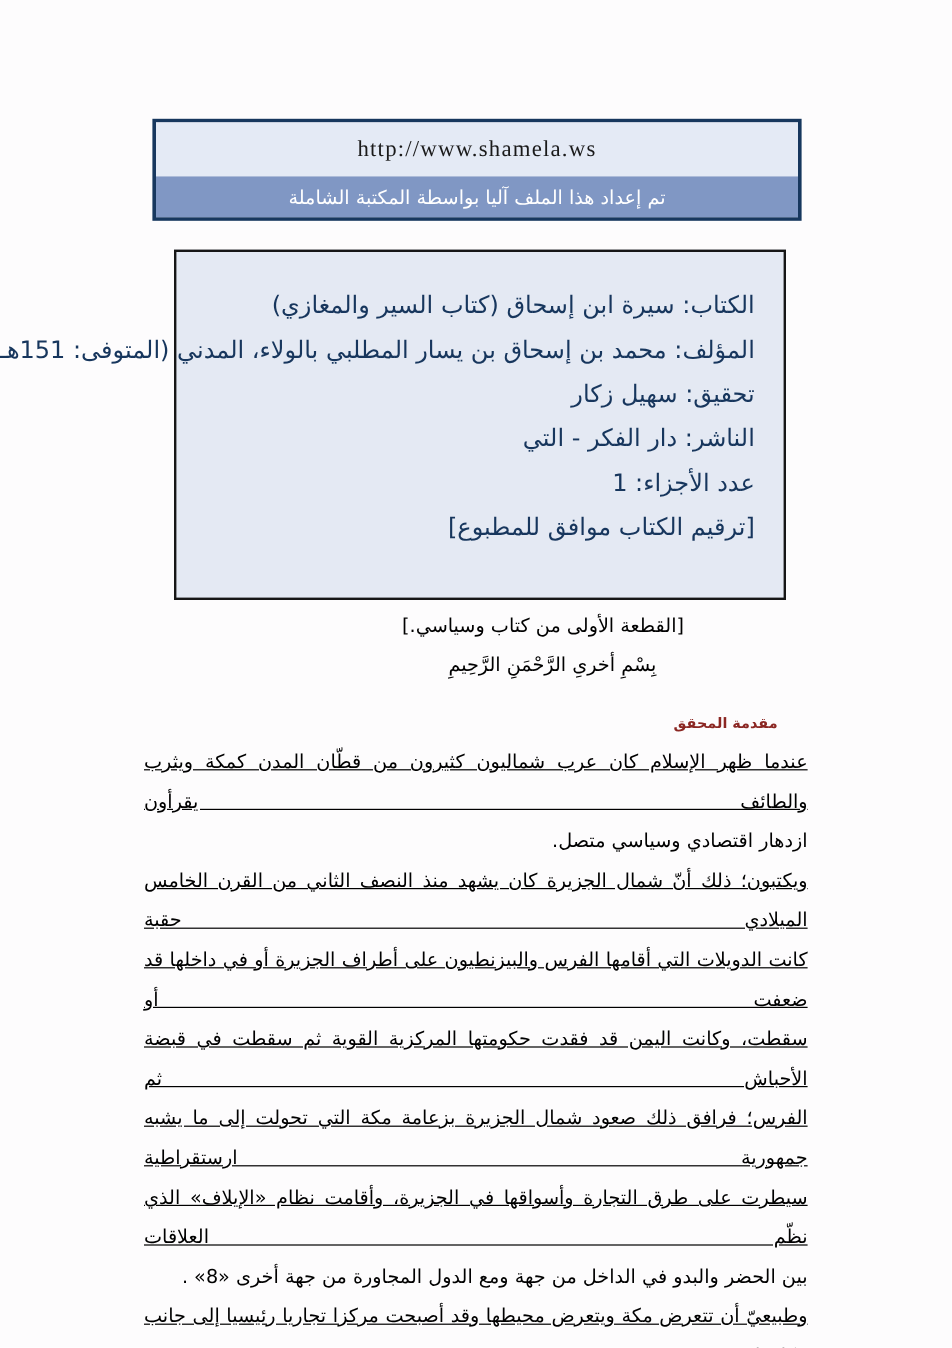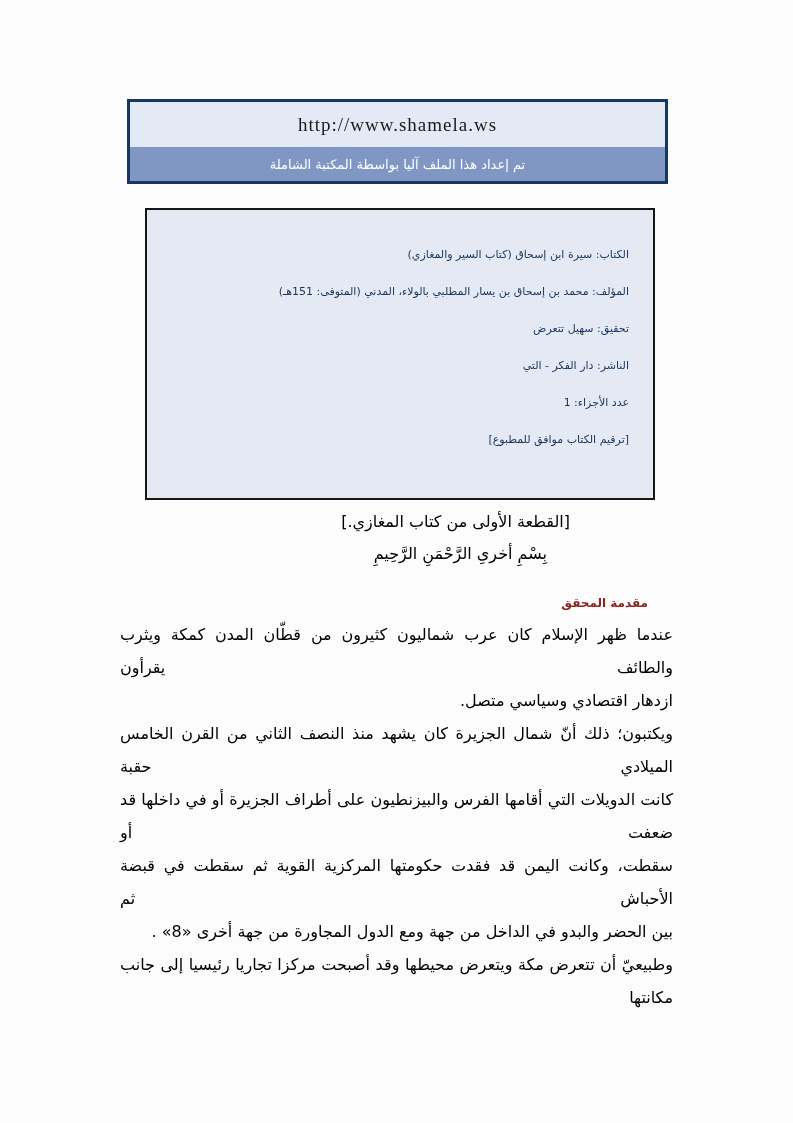--- a/index.html
+++ b/index.html
@@ -36,84 +36,86 @@
     display:flex;align-items:center;justify-content:center;
     font-family:"Liberation Serif",serif;
     font-size:19px;letter-spacing:1px;color:#1a1a1a;
   }
   .banner-row{
     height:34px;flex:0 0 34px;
     background:var(--banner-bg);
     color:var(--banner-text);
     display:flex;align-items:center;justify-content:center;
     direction:rtl;
-    font-size:13px;
+    font-size:16px;
   }
   
   .info-box{
     position:absolute;left:145px;top:208px;width:510px;height:292px;
     box-sizing:border-box;
     background:var(--info-box-bg);
     border:2px solid var(--info-box-border);
     direction:rtl;text-align:right;
     padding:26px 24px 0 18px;
     color:var(--info-text);
-    font-size:11px;
+    font-size:20px;
   }
   .info-line{line-height:37px;white-space:nowrap;}
   
   .content{
     position:absolute;left:120px;top:506px;width:553px;
     direction:rtl;text-align:right;
     color:var(--body-text);
     font-size:16px;
   }
   .intro-line{line-height:32px;}
   .heading{
     color:var(--heading);
     font-weight:bold;
     font-size:12px;
     line-height:22px;
     margin-top:22px;margin-bottom:4px;
     padding-right:25px;
   }
   .bline{line-height:33px;}
-  .bline.j{text-align:justify;text-align-last:justify;}
+  .bline.j{text-align:justify;text-align-last:justify;text-decoration:underline;}
 </style>
 </head>
 <body>
 
 <div class="page">
 
   <div class="header-box">
     <div class="url-row">http://www.shamela.ws</div>
     <div class="banner-row">تم إعداد هذا الملف آليا بواسطة المكتبة الشاملة</div>
   </div>
 
   <div class="info-box">
 
   <div class="info-line">الكتاب: سيرة ابن إسحاق (كتاب السير والمغازي)</div>
       <div class="info-line">المؤلف: محمد بن إسحاق بن يسار المطلبي بالولاء، المدني (المتوفى: 151هـ)</div>
-      <div class="info-line">تحقيق: سهيل تتعرض</div>
+      <div class="info-line">تحقيق: سهيل زكار</div>
       <div class="info-line">الناشر: دار الفكر - التي</div>
       <div class="info-line">عدد الأجزاء: 1</div>
       <div class="info-line">[ترقيم الكتاب موافق للمطبوع]</div>
     </div>
 
   <div class="content">
     <div>
-        <div class="intro-line" style="padding-right: 103px;">[القطعة الأولى من كتاب المغازي.]</div>
+        <div class="intro-line" style="padding-right: 103px;">[القطعة الأولى من كتاب وسياسي.]</div>
         <div class="intro-line" style="padding-right: 126px;">بِسْمِ أخرىِ الرَّحْمَنِ الرَّحِيمِ</div>
       </div>
     <div class="heading">مقدمة المحقق</div>
     <div>
         <div class="bline j">عندما ظهر الإسلام كان عرب شماليون كثيرون من قطّان المدن كمكة ويثرب والطائف يقرأون</div>
         <div class="bline">ازدهار اقتصادي وسياسي متصل.</div>
         <div class="bline j">ويكتبون؛ ذلك أنّ شمال الجزيرة كان يشهد منذ النصف الثاني من القرن الخامس الميلادي حقبة</div>
         <div class="bline j">كانت الدويلات التي أقامها الفرس والبيزنطيون على أطراف الجزيرة أو في داخلها قد ضعفت أو</div>
         <div class="bline j">سقطت، وكانت اليمن قد فقدت حكومتها المركزية القوية ثم سقطت في قبضة الأحباش ثم</div>
+        <div class="bline j">الفرس؛ فرافق ذلك صعود شمال الجزيرة بزعامة مكة التي تحولت إلى ما يشبه جمهورية ارستقراطية</div>
+        <div class="bline j">سيطرت على طرق التجارة وأسواقها في الجزيرة، وأقامت نظام «الإيلاف» الذي نظّم العلاقات</div>
         <div class="bline">بين الحضر والبدو في الداخل من جهة ومع الدول المجاورة من جهة أخرى «8» .</div>
         <div class="bline j">وطبيعيّ أن تتعرض مكة ويتعرض محيطها وقد أصبحت مركزا تجاريا رئيسيا إلى جانب مكانتها</div>
       </div>
 
   </div>
 
 </div>
 
 </body></html>

